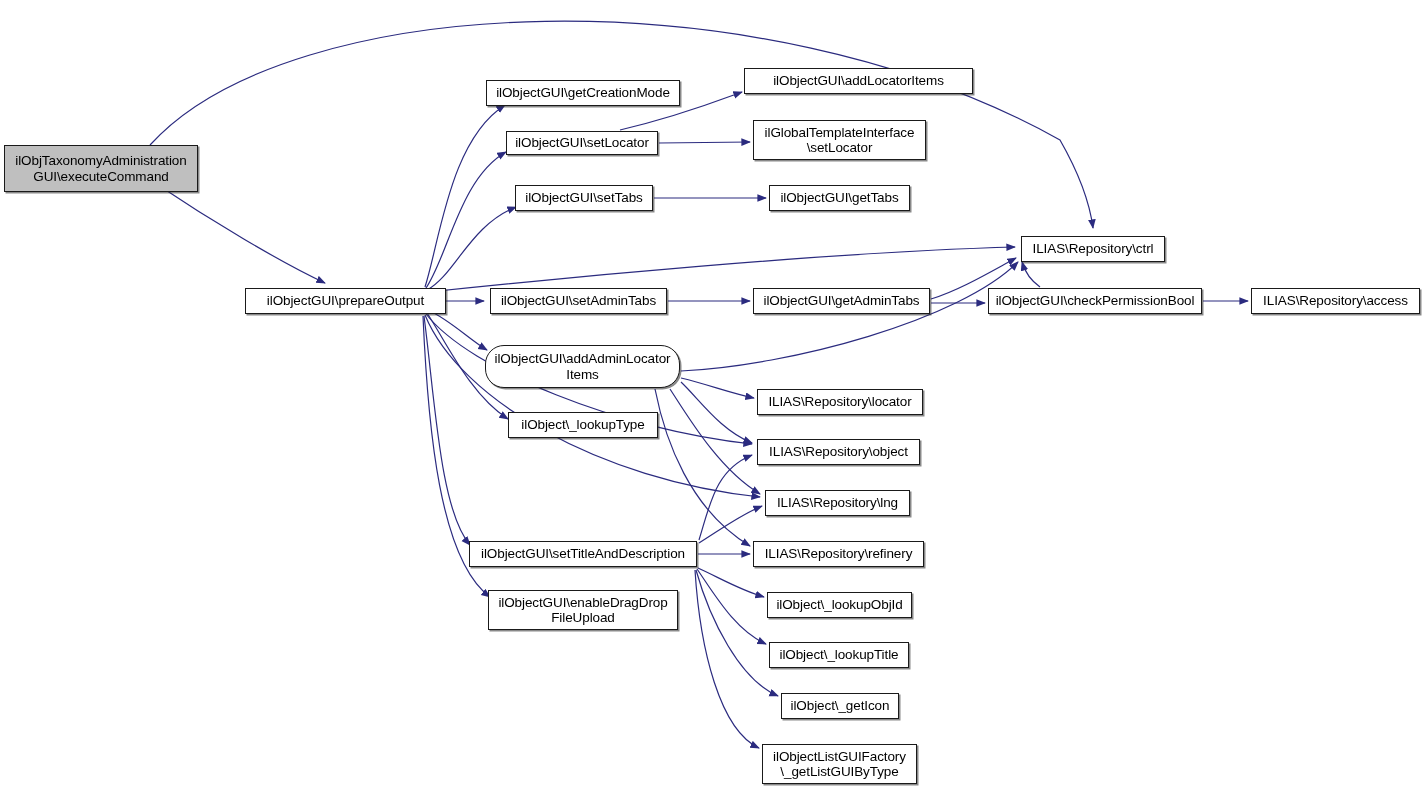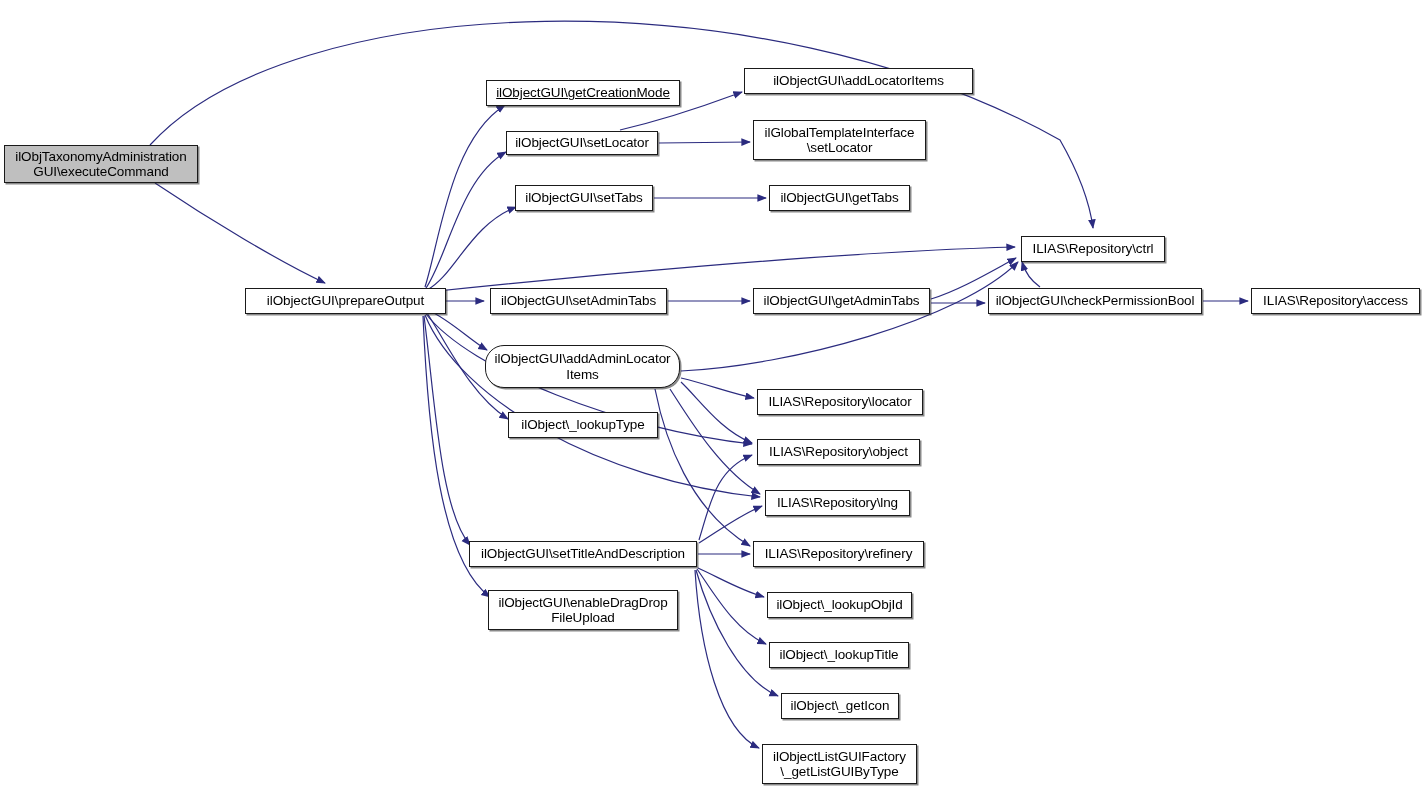--- a/index.html
+++ b/index.html
@@ -53,24 +53,24 @@
         <path d="M 699,540 C 710,505 715,470 752,455" fill="none" stroke="#2b2b7f" stroke-width="1.2" marker-end="url(#arrow)"></path>
         <path d="M 699,543 C 720,530 740,515 762,506" fill="none" stroke="#2b2b7f" stroke-width="1.2" marker-end="url(#arrow)"></path>
         <path d="M 698,554 L 750,554" fill="none" stroke="#2b2b7f" stroke-width="1.2" marker-end="url(#arrow)"></path>
         <path d="M 698,568 C 720,578 740,590 764,597" fill="none" stroke="#2b2b7f" stroke-width="1.2" marker-end="url(#arrow)"></path>
         <path d="M 697,569 C 715,595 735,630 766,644" fill="none" stroke="#2b2b7f" stroke-width="1.2" marker-end="url(#arrow)"></path>
         <path d="M 696,570 C 710,620 740,680 778,696" fill="none" stroke="#2b2b7f" stroke-width="1.2" marker-end="url(#arrow)"></path>
         <path d="M 695,570 C 700,650 720,730 759,748" fill="none" stroke="#2b2b7f" stroke-width="1.2" marker-end="url(#arrow)"></path>
       </g>
   </svg>
   <div id="node-layer">
-      <div class="node highlight" style="left: 4px; top: 145px; width: 194px; height: 38px;">ilObjTaxonomyAdministration
+      <div class="node highlight" style="left: 4px; top: 145px; width: 194px; height: 47px;">ilObjTaxonomyAdministration
 GUI\executeCommand</div>
       <div class="node" style="left: 245px; top: 288px; width: 201px; height: 26px;">ilObjectGUI\prepareOutput</div>
-      <div class="node" style="left: 486px; top: 80px; width: 194px; height: 26px; text-decoration: underline;">ilObjectGUI\getCreationMode</div>
+      <div class="node" style="left: 486px; top: 80px; width: 194px; height: 26px;">ilObjectGUI\getCreationMode</div>
       <div class="node" style="left: 506px; top: 131px; width: 152px; height: 24px; text-align: right;">ilObjectGUI\setLocator</div>
       <div class="node" style="left: 515px; top: 185px; width: 138px; height: 26px;">ilObjectGUI\setTabs</div>
       <div class="node" style="left: 490px; top: 288px; width: 177px; height: 26px;">ilObjectGUI\setAdminTabs</div>
       <div class="node" style="left: 485px; top: 345px; width: 195px; height: 43px; border-radius: 19px;">ilObjectGUI\addAdminLocator
 Items</div>
       <div class="node" style="left: 508px; top: 412px; width: 150px; height: 26px;">ilObject\_lookupType</div>
       <div class="node" style="left: 469px; top: 541px; width: 228px; height: 26px;">ilObjectGUI\setTitleAndDescription</div>
       <div class="node" style="left: 488px; top: 590px; width: 190px; height: 40px;">ilObjectGUI\enableDragDrop
 FileUpload</div>
       <div class="node" style="left: 744px; top: 68px; width: 229px; height: 26px;">ilObjectGUI\addLocatorItems</div>

